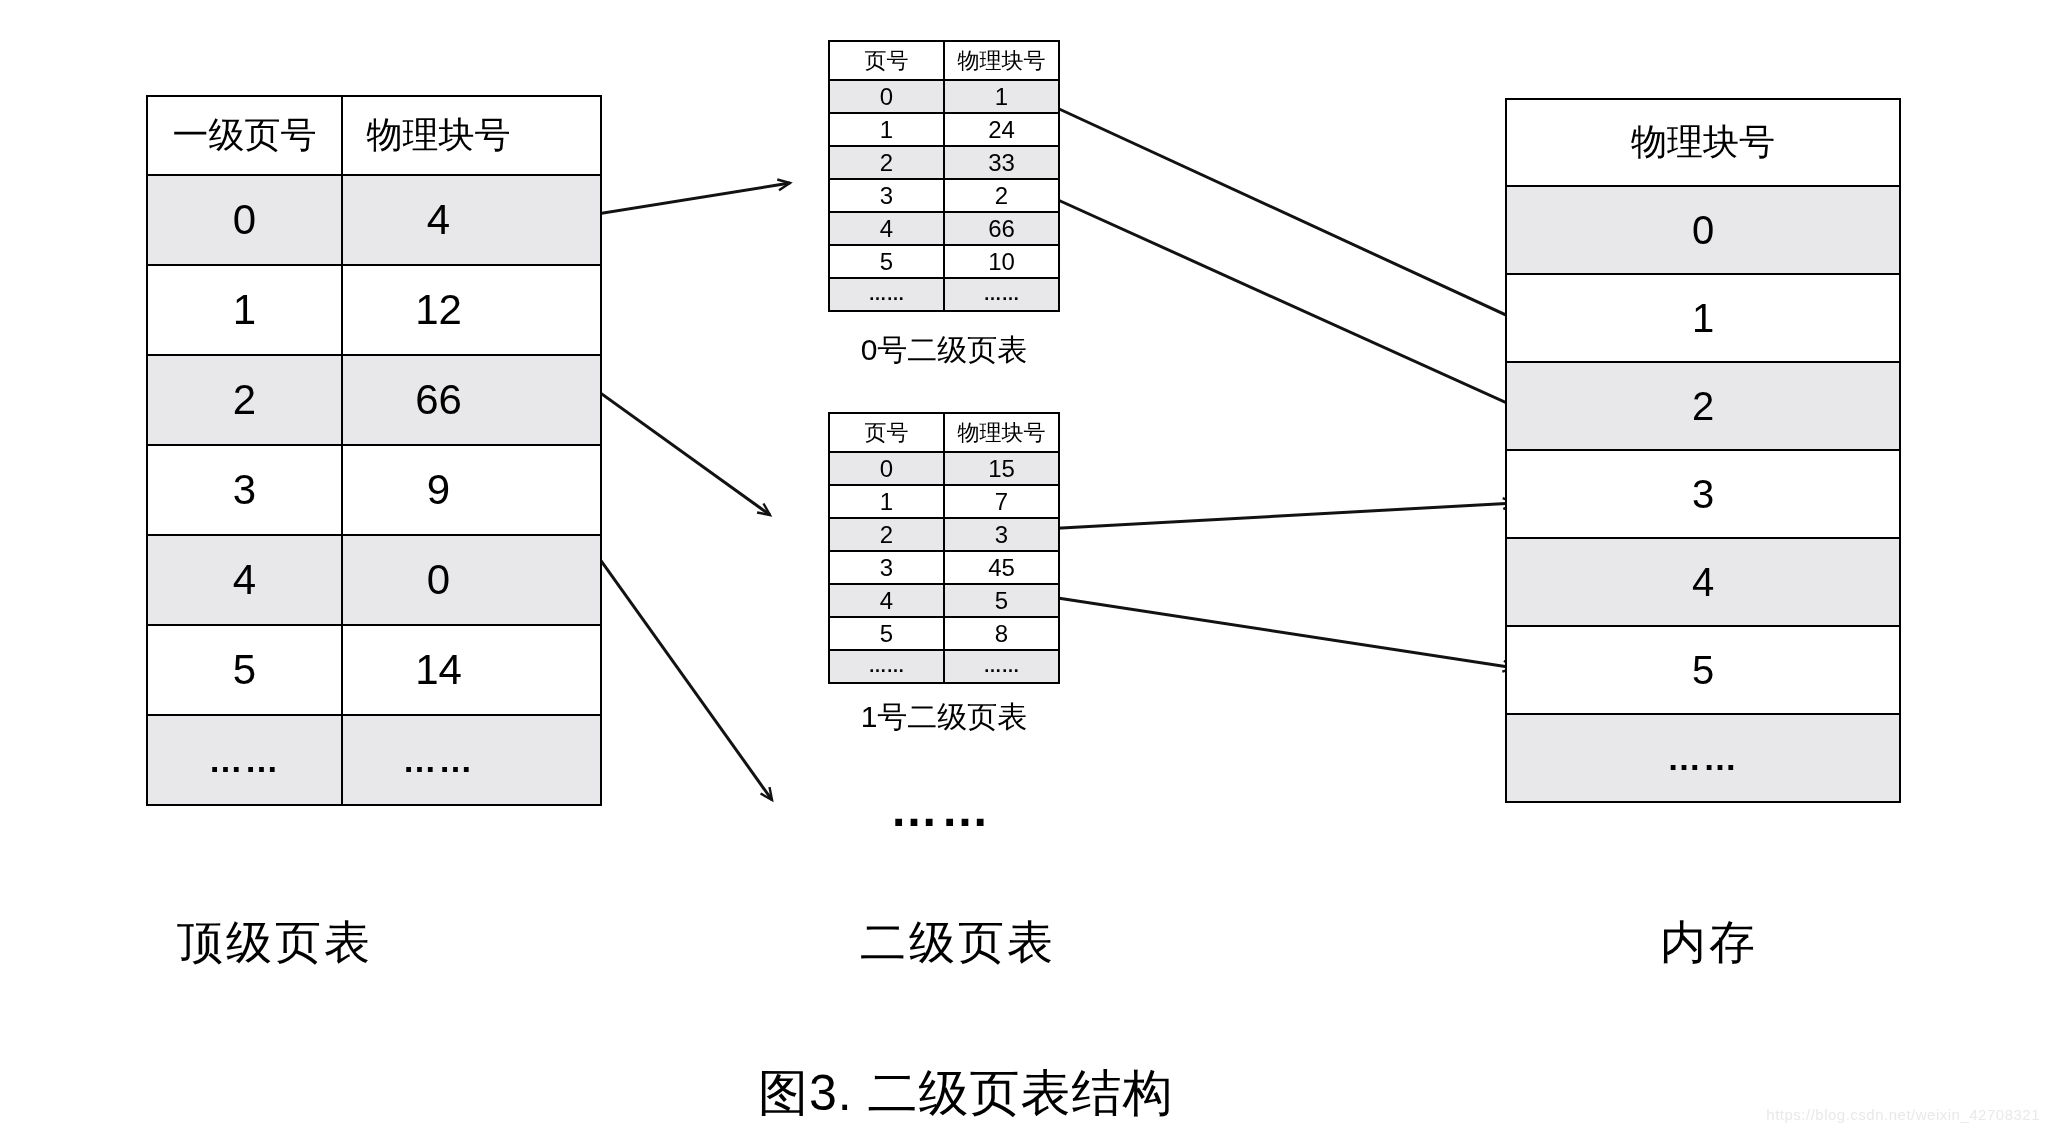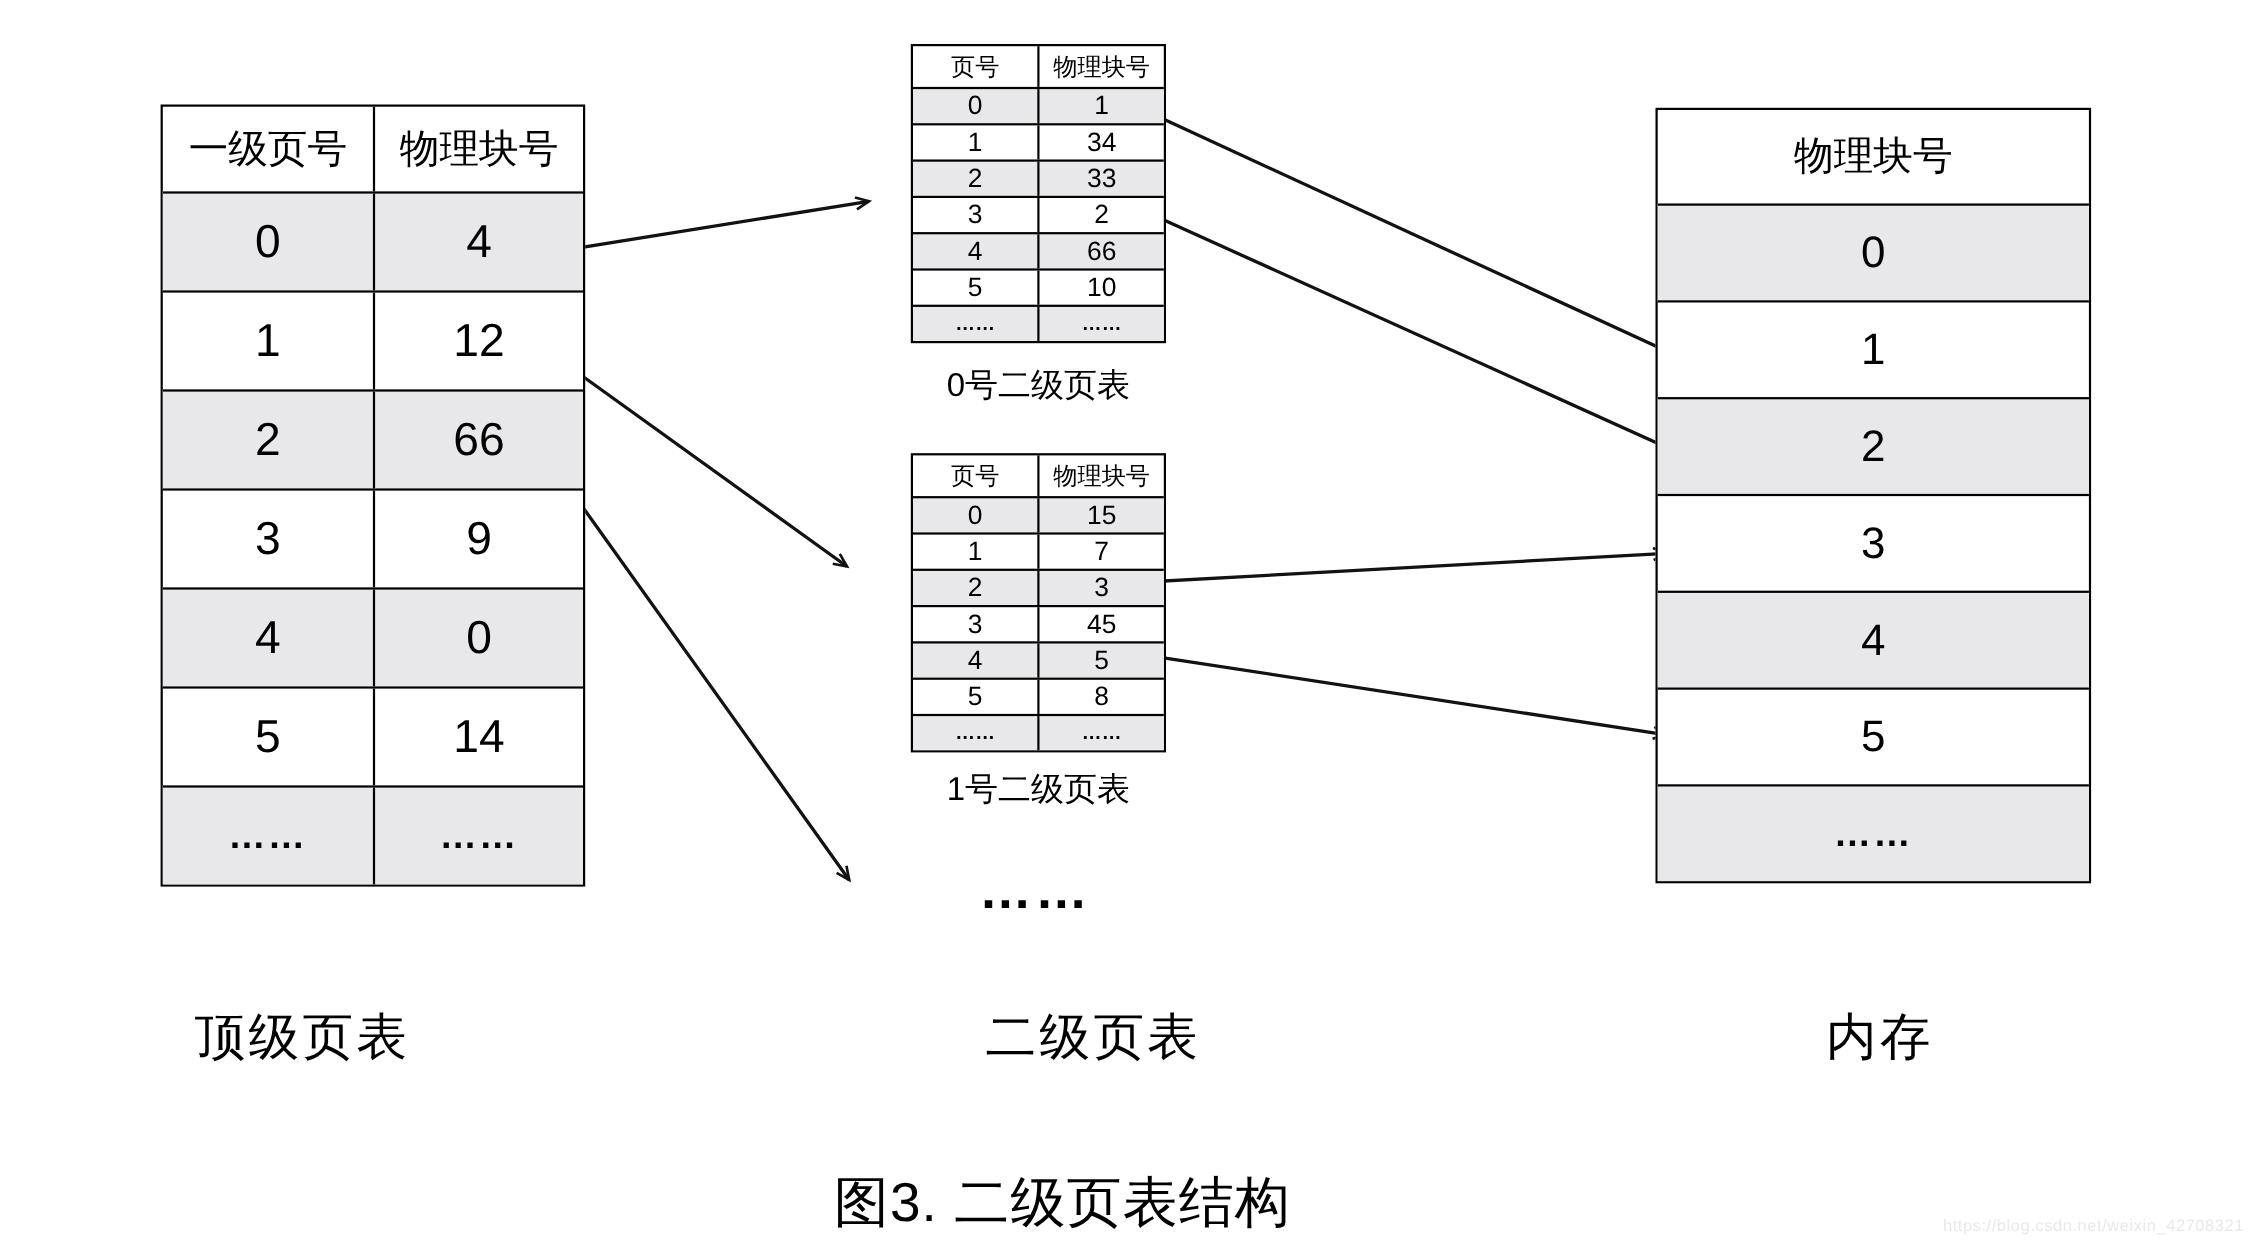--- a/index.html
+++ b/index.html
@@ -19,21 +19,21 @@
   .drow { display: flex; box-sizing: border-box; border-top: 2px solid #000; }
   .drow.first { border-top: none; }
   .dcell {
     display: flex; align-items: center; justify-content: center;
     box-sizing: border-box; overflow: hidden;
   }
   .dcell.c2 { border-left: 2px solid #000; }
   .alt { background: #e8e8ea; }
 
   
-  .top-table { left: 146px; top: 95px; width: 386px; }
+  .top-table { left: 146px; top: 95px; width: 456px; }
   .top-table .drow { height: 90px; }
   .top-table .drow.header { height: 77px; }
   .top-table .dcell { width: 193px; font-size: 42px; }
   .top-table .header .dcell { font-size: 36px; }
   .top-table .dots { font-size: 34px; font-weight: bold; letter-spacing: 2px; }
 
   
   .sub-table { left: 828px; width: 232px; }
   .sub-table.t0 { top: 40px; }
   .sub-table.t1 { top: 412px; }
@@ -54,21 +54,21 @@
   .mem-table .dots { font-size: 34px; font-weight: bold; letter-spacing: 2px; }
 
   .sub-caption { position: absolute; left: 828px; width: 232px; text-align: center; font-size: 30px; }
   .sub-caption.t0 { top: 330px; }
   .sub-caption.t1 { top: 697px; }
 
   .big-ellipsis { position: absolute; left: 890px; top: 782px; font-size: 48px; font-weight: bold; letter-spacing: 3px; }
 
   .group-label { position: absolute; top: 912px; font-size: 46px; letter-spacing: 3px; }
   .label-top   { left: 177px; }
-  .label-sub   { left: 896px; }
+  .label-sub   { left: 860px; }
   .label-mem   { left: 1660px; }
 
   .fig-caption { position: absolute; left: 758px; top: 1040px; font-size: 50px; letter-spacing: 1px; margin-top: 20px; }
 
   .watermark { position: absolute; right: 10px; top: 1106px; font-size: 15px; color: #e9e9e9; letter-spacing: 0.5px; }
 </style>
 </head>
 <body>
 
 <div class="canvas">
@@ -127,21 +127,21 @@
     <div class="drow header first">
       <div class="dcell c1">页号</div>
       <div class="dcell c2">物理块号</div>
     </div>
     <div class="drow alt">
       <div class="dcell c1">0</div>
       <div class="dcell c2">1</div>
     </div>
     <div class="drow">
       <div class="dcell c1">1</div>
-      <div class="dcell c2">34</div>
+      <div class="dcell c2">24</div>
     </div>
     <div class="drow alt">
       <div class="dcell c1">2</div>
       <div class="dcell c2">33</div>
     </div>
     <div class="drow">
       <div class="dcell c1">3</div>
       <div class="dcell c2">2</div>
     </div>
     <div class="drow alt">

